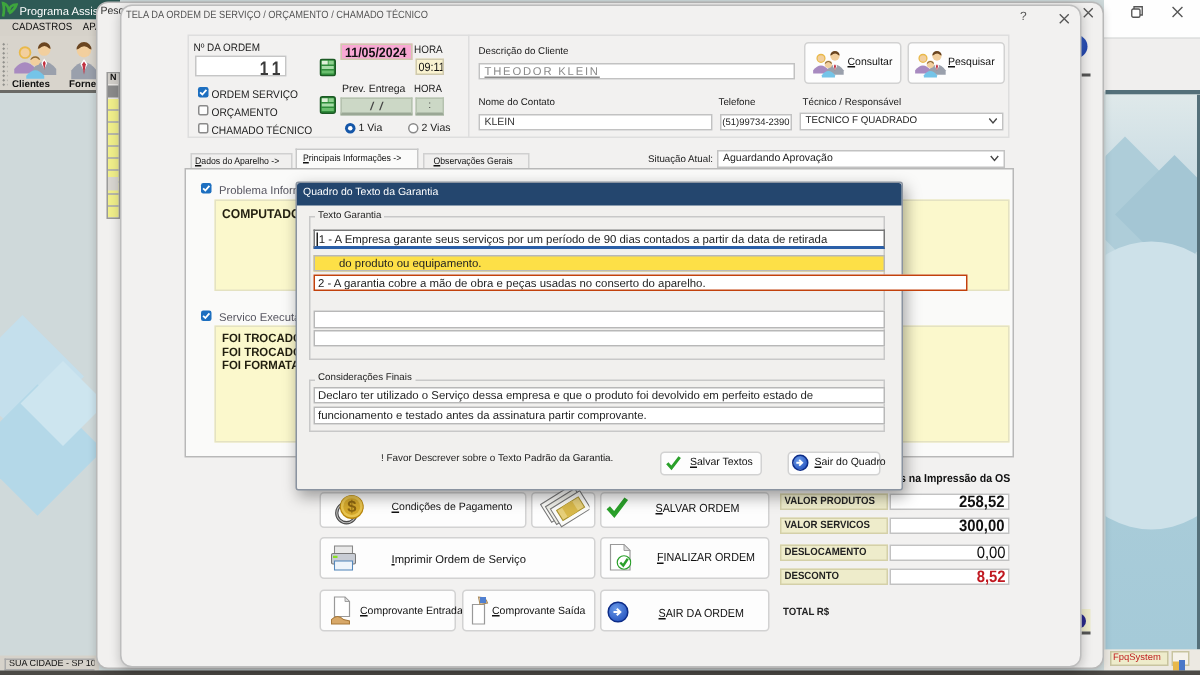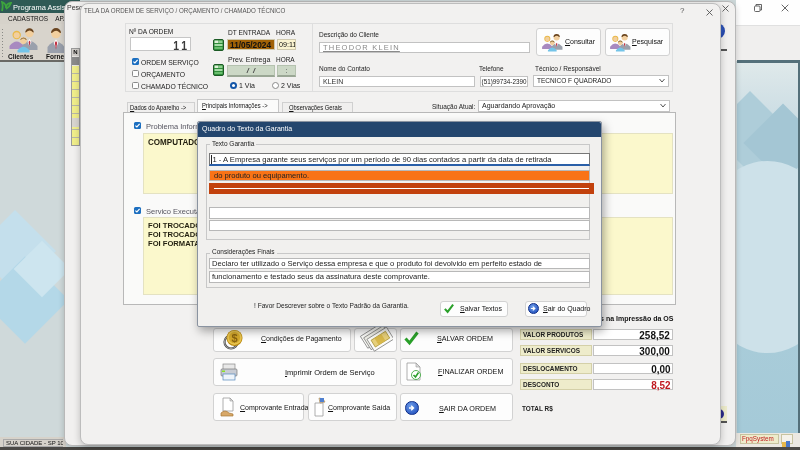--- a/index.html
+++ b/index.html
@@ -126,21 +126,21 @@
 
  <div class="abs cond" style="left:147px;top:23.5px;font-size:7.2px;color:#1a1a1a;">DT ENTRADA</div>
  <div class="abs cond" style="left:195px;top:23.5px;font-size:7.2px;color:#1a1a1a;">HORA</div>
  <svg class="abs" style="left:132px;top:35px;" width="11" height="12" viewBox="0 0 11 12">
         <rect x="0.5" y="0.5" width="10" height="11" rx="1.5" fill="#2f8d3a" stroke="#1c5a24" stroke-width="1"></rect>
         <rect x="1.5" y="1.5" width="4" height="2.5" fill="#dff0d8"></rect>
         <rect x="6" y="1.5" width="3.5" height="2.5" fill="#8fd08f"></rect>
         <rect x="1.5" y="5" width="8" height="2" fill="#a8dca8"></rect>
         <rect x="1.5" y="8" width="8" height="2" fill="#6abe6e"></rect>
       </svg>
- <div class="abs" style="left:146px;top:35px;width:48px;height:11px;background:#a16207;border:1px solid #cfc9ae;overflow:hidden;">
+ <div class="abs" style="left:146px;top:25px;width:48px;height:11px;background:#f9a8d4;border:1px solid #cfc9ae;overflow:hidden;">
  <span style="position:absolute;left:2px;top:0.5px;font-size:9px;font-weight:bold;color:#111;line-height:9px;display:inline-block;transform:scaleX(0.92);transform-origin:0 50%;">11/05/2024</span>
       </div>
  <div class="abs" style="left:196px;top:35px;width:19px;height:11px;background:#faf3d0;border:1px solid #cfc9ae;overflow:hidden;text-decoration:underline;">
  <span style="position:absolute;left:1px;top:1px;font-size:8px;color:#111;line-height:8px;display:inline-block;transform:scaleX(0.9);transform-origin:0 50%;">09:11</span>
       </div>
  <div class="abs" style="left:147px;top:51.5px;font-size:7px;color:#1a1a1a;white-space:nowrap;">Prev. Entrega</div>
  <div class="abs cond" style="left:195px;top:51.5px;font-size:7px;color:#1a1a1a;">HORA</div>
  <svg class="abs" style="left:132px;top:59.5px;" width="11" height="12" viewBox="0 0 11 12">
         <rect x="0.5" y="0.5" width="10" height="11" rx="1.5" fill="#2f8d3a" stroke="#1c5a24" stroke-width="1"></rect>
         <rect x="1.5" y="1.5" width="4" height="2.5" fill="#dff0d8"></rect>
@@ -256,21 +256,21 @@
         <path d="M1.5 8.5 L5.5 13 L13.5 2.5" stroke="#2aa02a" stroke-width="3" fill="none"></path>
       </svg>
  <div class="abs cond" style="left:356px;top:329.5px;font-size:7.8px;color:#111;"><u>S</u>ALVAR ORDEM</div>
  <div class="btn" style="left:132px;top:354px;width:184px;height:28px;"></div>
  <svg class="abs" style="left:139px;top:359px;" width="18" height="18" viewBox="0 0 18 18">
         <rect x="3" y="1" width="12" height="6" fill="#e8e8e8" stroke="#888" stroke-width="0.7"></rect>
         <rect x="1" y="6" width="16" height="7" rx="1" fill="#c8ccd4" stroke="#777" stroke-width="0.7"></rect>
         <rect x="3" y="11" width="12" height="6" fill="#eef4fa" stroke="#5588bb" stroke-width="0.7"></rect>
         <rect x="2" y="7.5" width="3" height="1.5" fill="#88e020"></rect>
       </svg>
- <div class="abs" style="left:180px;top:364px;font-size:7.5px;color:#111;margin-left:24px;"><u>I</u>mprimir Ordem de Serviço</div>
+ <div class="abs" style="left:180px;top:364px;font-size:7.5px;color:#111;"><u>I</u>mprimir Ordem de Serviço</div>
  <div class="btn" style="left:319px;top:354px;width:113px;height:28px;"></div>
  <svg class="abs" style="left:325px;top:358px;" width="15" height="19" viewBox="0 0 15 19">
         <path d="M1 1 h9 l4 4 v13 h-13 z" fill="#fff" stroke="#999" stroke-width="0.8"></path>
         <path d="M10 1 l4 4 h-4 z" fill="#ddd" stroke="#999" stroke-width="0.6"></path>
         <circle cx="10" cy="13" r="4.5" fill="#fff" stroke="#2aa02a" stroke-width="0.8"></circle>
         <path d="M7.5 13 L9.5 15 L12.5 10.5" stroke="#2aa02a" stroke-width="1.6" fill="none"></path>
       </svg>
  <div class="abs cond" style="left:357px;top:362.5px;font-size:7.8px;color:#111;"><u>F</u>INALIZAR ORDEM</div>
  <div class="btn" style="left:132px;top:389px;width:91px;height:28px;"></div>
  <svg class="abs" style="left:139px;top:393px;" width="15" height="21" viewBox="0 0 15 21">
@@ -298,47 +298,47 @@
  <div class="field" style="left:512px;top:324.5px;width:80px;height:11px;font-size:11px;font-weight:bold;color:#111;line-height:9px;">
   <span style="position:absolute;right:2px;top:1px;display:inline-block;transform:scaleX(0.9);transform-origin:100% 50%;">258,52</span>
       </div>
  <div class="abs" style="left:439px;top:340.5px;width:72px;height:11px;background:#eeeccb;border:1px solid #d4d0a8;"></div>
  <div class="abs cond" style="left:442px;top:342.5px;font-size:7px;font-weight:bold;color:#222;">VALOR SERVICOS</div>
  <div class="field" style="left:512px;top:340.5px;width:80px;height:11px;font-size:11px;font-weight:bold;color:#111;line-height:9px;">
   <span style="position:absolute;right:2px;top:1px;display:inline-block;transform:scaleX(0.9);transform-origin:100% 50%;">300,00</span>
       </div>
  <div class="abs" style="left:439px;top:358.5px;width:72px;height:11px;background:#eeeccb;border:1px solid #d4d0a8;"></div>
  <div class="abs cond" style="left:442px;top:360.5px;font-size:7px;font-weight:bold;color:#222;">DESLOCAMENTO</div>
- <div class="field" style="left:512px;top:358.5px;width:80px;height:11px;font-size:11px;font-weight:bold;color:#111;line-height:9px;">
+ <div class="field" style="left:512px;top:358.5px;width:80px;height:11px;font-size:11px;font-weight:normal;color:#111;line-height:9px;">
   <span style="position:absolute;right:2px;top:1px;display:inline-block;transform:scaleX(0.9);transform-origin:100% 50%;">0,00</span>
       </div>
  <div class="abs" style="left:439px;top:374.5px;width:72px;height:11px;background:#eeeccb;border:1px solid #d4d0a8;"></div>
  <div class="abs cond" style="left:442px;top:376.5px;font-size:7px;font-weight:bold;color:#222;">DESCONTO</div>
  <div class="field" style="left:512px;top:374.5px;width:80px;height:11px;font-size:11px;font-weight:bold;color:#c01820;line-height:9px;">
   <span style="position:absolute;right:2px;top:1px;display:inline-block;transform:scaleX(0.9);transform-origin:100% 50%;">8,52</span>
       </div>
  <div class="abs cond" style="left:441px;top:400.5px;font-size:7px;font-weight:bold;color:#222;">TOTAL R$</div>
 </div>
 
 <div class="abs" style="left:197px;top:120.5px;width:404.5px;height:206.5px;background:#f1f0ee;border:1px solid #8a93a0;border-radius:2px;box-shadow:2px 4px 10px rgba(0,0,0,0.35);"></div>
 <div class="abs" style="left:198px;top:121.5px;width:402.5px;height:15.5px;background:#24466e;border-radius:2px 2px 0 0;"></div>
 <div class="abs" style="left:202px;top:124.5px;font-size:7px;color:#fff;">Quadro do Texto da Garantia</div>
 
 <div class="abs" style="left:206px;top:144px;width:384px;height:96px;border:1px solid #c8c8c8;"></div>
 <div class="abs" style="left:210px;top:139.5px;font-size:6.5px;color:#222;background:#f1f0ee;padding:0 2px;">Texto Garantia</div>
 <div class="abs" style="left:209px;top:153px;width:381px;height:13px;background:#fff;border:1px solid #777;border-bottom:2px solid #2a5fa8;font-size:7.6px;color:#222;line-height:11px;padding-left:1px;white-space:nowrap;overflow:hidden;"><span style="border-left:1px solid #222;padding-left:0.5px;">1</span> - A Empresa garante seus serviços por um período de 90 dias contados a partir da data de retirada</div>
-<div class="abs" style="left:209px;top:169.5px;width:381px;height:11.5px;background:#f97316;border:1px solid #b8b8b8;font-size:7.6px;color:#222;line-height:10px;padding-left:4px;white-space:nowrap;overflow:hidden;">do produto ou equipamento.</div>
-<div class="abs" style="left:209px;top:182.5px;width:385px;height:11.5px;background:#fff;border:5px solid #c2410c;font-size:7.6px;color:#222;line-height:10px;padding-left:2px;white-space:nowrap;overflow:hidden;">2 - A garantia cobre a mão de obra e peças usadas no conserto do aparelho.</div>
+<div class="abs" style="left:209px;top:169.5px;width:381px;height:11.5px;background:#fde047;border:1px solid #b8b8b8;font-size:7.6px;color:#222;line-height:10px;padding-left:16px;white-space:nowrap;overflow:hidden;">do produto ou equipamento.</div>
+<div class="abs" style="left:209px;top:182.5px;width:436px;height:11.5px;background:#fff;border:1px solid #c2410c;font-size:7.6px;color:#222;line-height:10px;padding-left:2px;white-space:nowrap;overflow:hidden;">2 - A garantia cobre a mão de obra e peças usadas no conserto do aparelho.</div>
 <div class="abs" style="left:209px;top:207px;width:381px;height:11.5px;background:#fff;border:1px solid #b8b8b8;"></div>
 <div class="abs" style="left:209px;top:219.5px;width:381px;height:11.5px;background:#fff;border:1px solid #b8b8b8;"></div>
 
 <div class="abs" style="left:206px;top:252.5px;width:384px;height:35px;border:1px solid #c8c8c8;"></div>
 <div class="abs" style="left:210px;top:248px;font-size:6.5px;color:#222;background:#f1f0ee;padding:0 2px;">Considerações Finais</div>
 <div class="abs" style="left:209px;top:257.5px;width:381px;height:11.5px;background:#fff;border:1px solid #b8b8b8;font-size:7.6px;color:#222;line-height:10px;padding-left:2px;white-space:nowrap;overflow:hidden;">Declaro ter utilizado o Serviço dessa empresa e que o produto foi devolvido em perfeito estado de</div>
-<div class="abs" style="left:209px;top:271px;width:381px;height:11.5px;background:#fff;border:1px solid #b8b8b8;font-size:7.6px;color:#222;line-height:10px;padding-left:2px;white-space:nowrap;overflow:hidden;">funcionamento e testado seus da assinatura deste comprovante.</div>
+<div class="abs" style="left:209px;top:271px;width:381px;height:11.5px;background:#fff;border:1px solid #b8b8b8;font-size:7.6px;color:#222;line-height:10px;padding-left:2px;white-space:nowrap;overflow:hidden;">funcionamento e testado antes da assinatura partir comprovante.</div>
 <div class="abs" style="left:254px;top:301.5px;font-size:6.6px;color:#222;">! Favor Descrever sobre o Texto Padrão da Garantia.</div>
 
 <div class="btn" style="left:440px;top:300.5px;width:68px;height:16px;"></div>
 <svg class="abs" style="left:443px;top:302.5px;" width="12" height="11" viewBox="0 0 15 16">
       <path d="M1.5 8.5 L5.5 13 L13.5 2.5" stroke="#2aa02a" stroke-width="3" fill="none"></path>
     </svg>
 <div class="abs" style="left:460px;top:305px;font-size:7px;color:#111;"><u>S</u>alvar Textos</div>
 <div class="btn" style="left:525px;top:300.5px;width:62px;height:16px;"></div>
 <div class="abs" style="left:527.5px;top:302.5px;width:11.5px;height:11.5px;border-radius:50%;background:radial-gradient(circle at 38% 32%,#6a9ae8,#1a48b8);border:1px solid #0c2c88;"></div>
 <svg class="abs" style="left:530px;top:305px;" width="7" height="7" viewBox="0 0 8 8">

